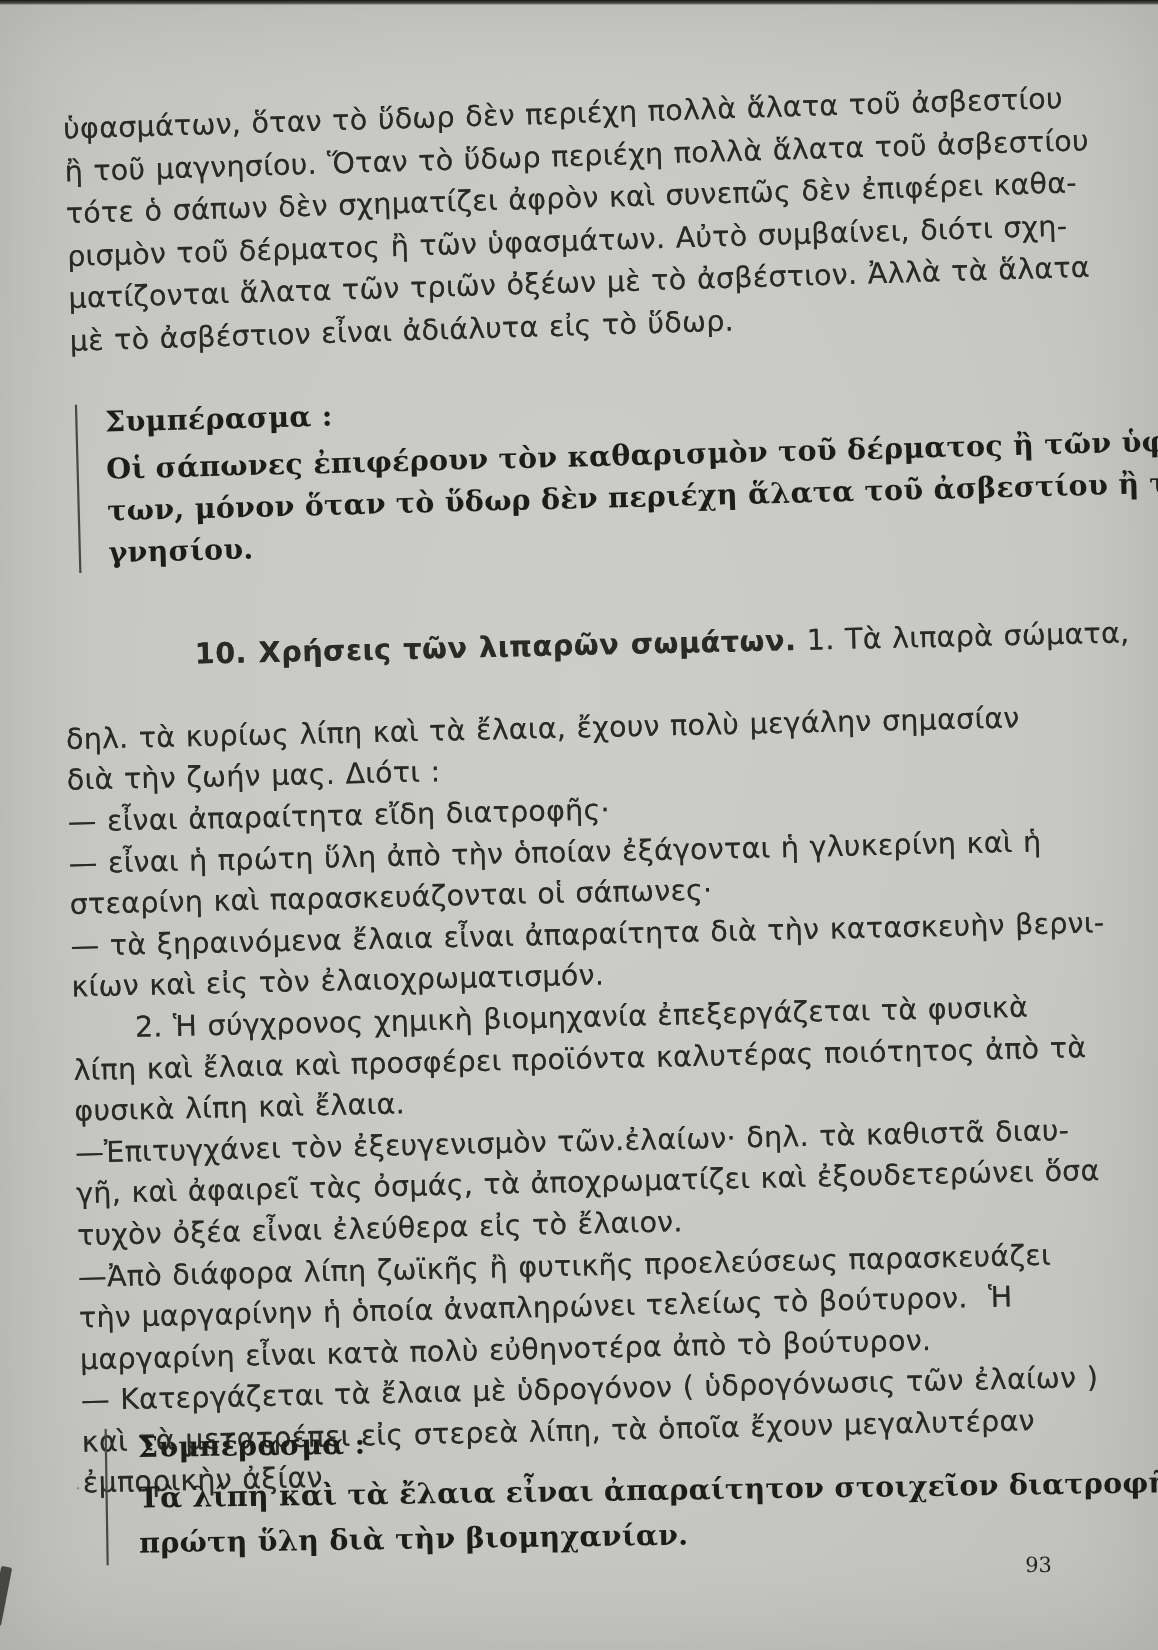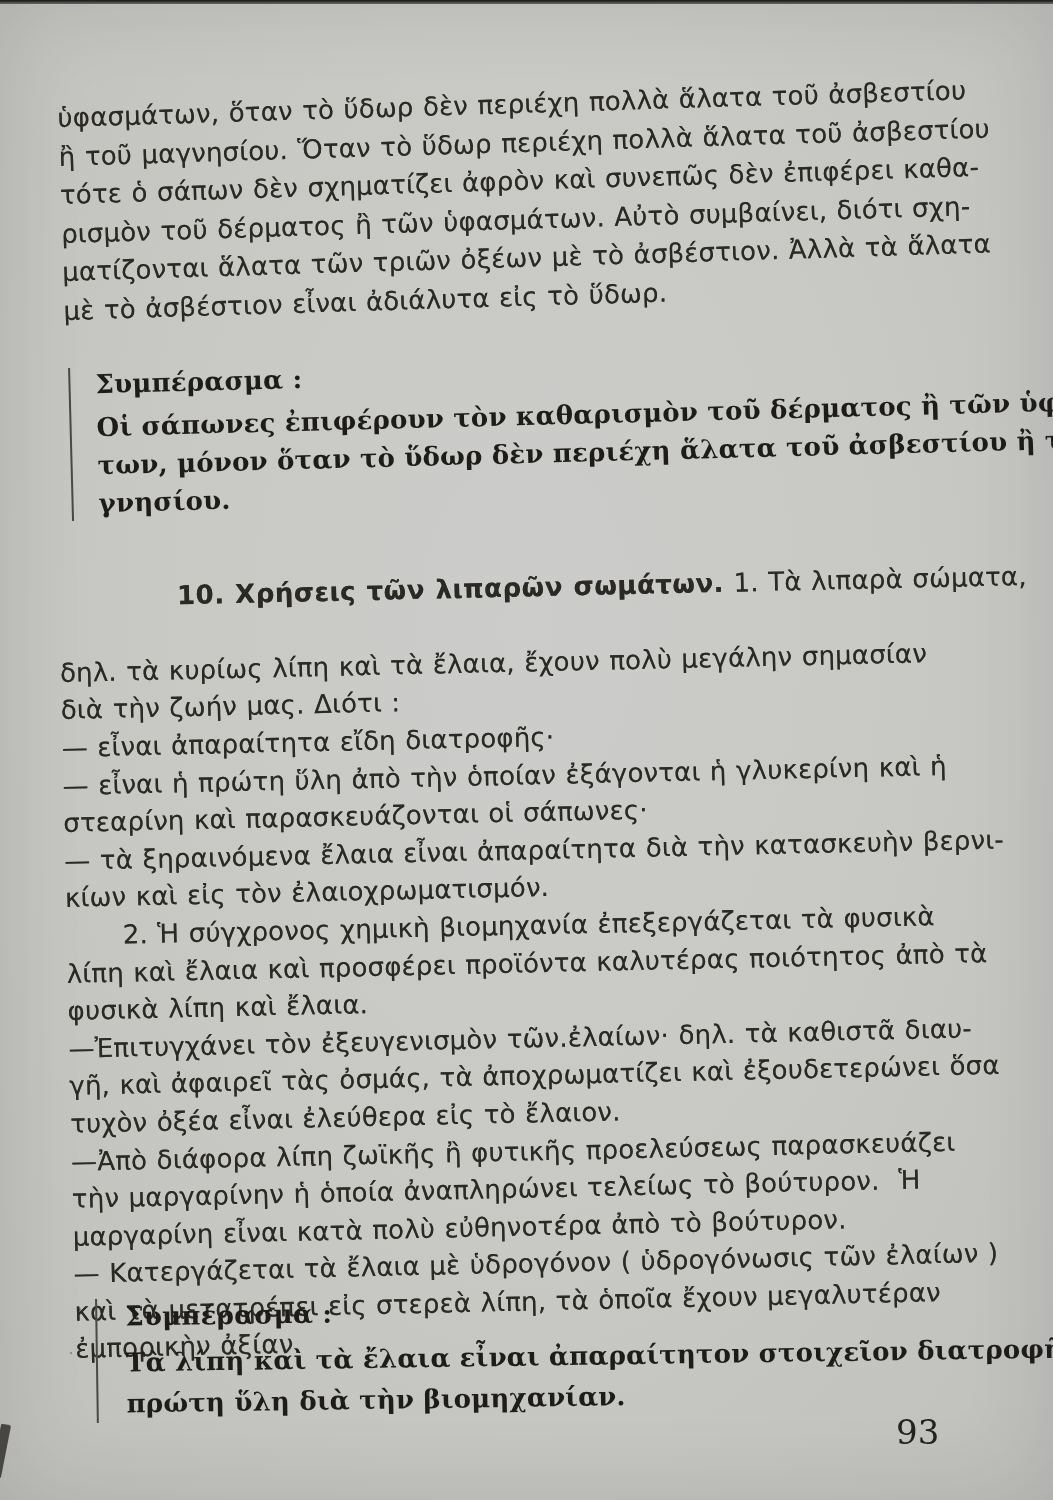--- a/index.html
+++ b/index.html
@@ -46,22 +46,22 @@
     font-size:26px;letter-spacing:.2px;
   }
   .c-rule{position:absolute;left:0;top:2px;bottom:2px;width:2px;background:#4a4844;}
   .c1{top:366px;left:68px;width:880px;line-height:38px;padding-left:27px;
       transform:rotate(-1.5deg);}
   .c2{top:1297px;left:95px;width:870px;line-height:41px;padding-left:30px;
       transform:rotate(-.85deg);}
   .c-title{margin-bottom:5px;}
 
   .page-num{
-    position:absolute;top:1412px;left:896px;
-    font-family:"DejaVu Serif",serif;font-size:34px;color:#232220;
+    position:absolute;top:1412px;left:932px;
+    font-family:"DejaVu Serif",serif;font-size:19px;color:#232220;
   }
 </style>
 </head>
 <body>
 
 <div class="page">
 
   <div class="edge-top"></div>
   <div class="mark-bl"></div>
   <div class="speck s1"></div>

